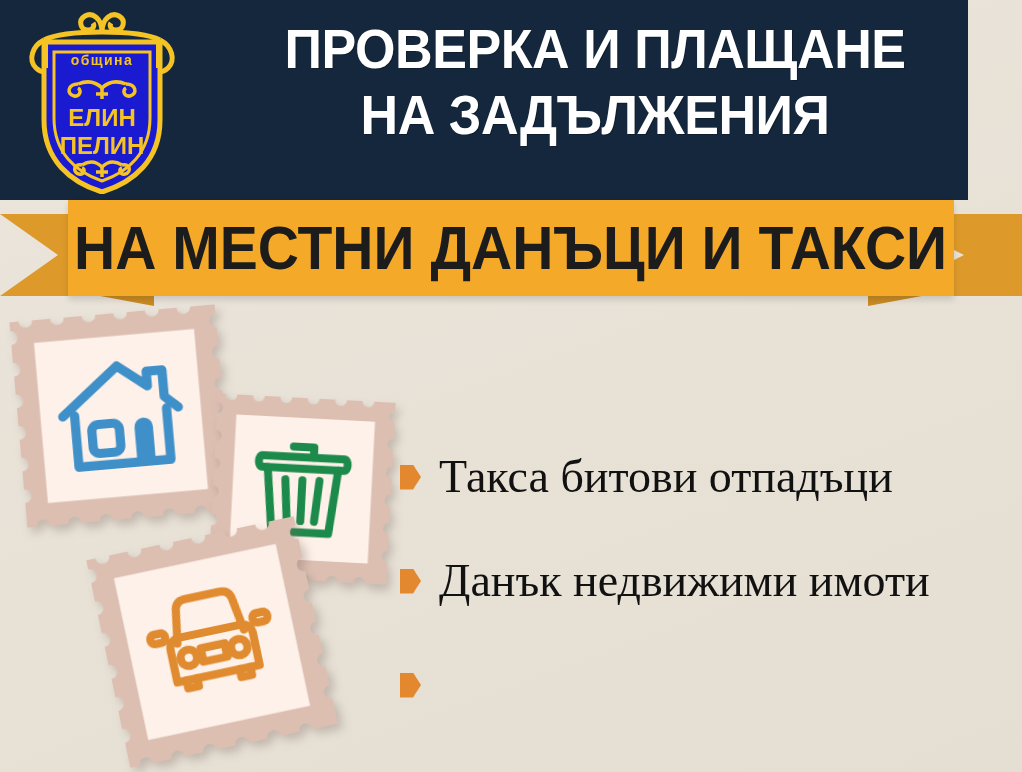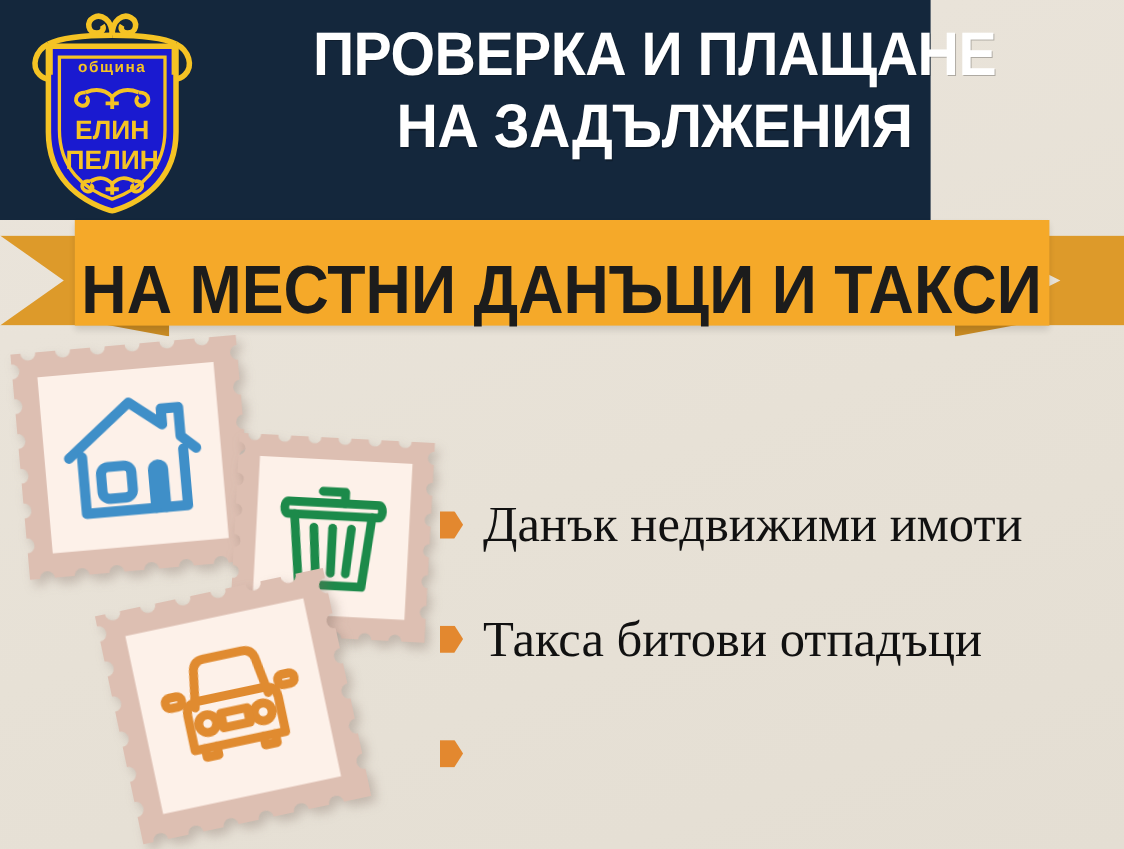--- a/index.html
+++ b/index.html
@@ -19,21 +19,21 @@
     height: 772px;
     background: linear-gradient(160deg, #ebe5dc 0%, #e7e1d6 55%, #e4ded3 100%);
     overflow: hidden;
   }
 
   
   .header-band {
     position: absolute;
     left: 0;
     top: 0;
-    width: 846px;
+    width: 968px;
     height: 200px;
     background: #14273c;
     z-index: 5;
   }
   .header-title {
     position: absolute;
     left: 180px;
     top: 16px;
     width: 830px;
     text-align: center;
@@ -99,21 +99,21 @@
   .ribbon-fold.right { right: 68px; clip-path: polygon(0 0, 86px 0, 0 16px, 0 0); }
   .ribbon-main {
     position: absolute;
     left: 68px;
     top: 4px;
     width: 886px;
     height: 96px;
     background: #f5a929;
     z-index: 3;
     display: flex;
-    align-items: flex-end;
+    align-items: center;
     justify-content: center;
     box-shadow: 0 4px 6px rgba(0,0,0,0.12);
   }
   .ribbon-text {
     color: #1c1c1c;
     font-family: "Liberation Sans", sans-serif;
     font-weight: bold;
     font-size: 62px;
     line-height: 1;
     letter-spacing: 0px;
@@ -381,26 +381,26 @@
         <rect x="6" y="36" width="11" height="7" rx="3"></rect>
         <rect x="83" y="36" width="11" height="7" rx="3"></rect>
       </g>
     </svg>
   </div>
 
   <div class="bullet-list">
 
     <div class="bullet-row">
       <span class="bullet-marker"></span>
-      <span class="bullet-label">Данък недвижими имоти</span>
+      <span class="bullet-label">Такса битови отпадъци</span>
     </div>
 
     <div class="bullet-row">
       <span class="bullet-marker"></span>
-      <span class="bullet-label">Такса битови отпадъци</span>
+      <span class="bullet-label">Данък недвижими имоти</span>
     </div>
 
     <div class="bullet-row">
       <span class="bullet-marker"></span>
     </div>
 
   </div>
 
 </div>
 

